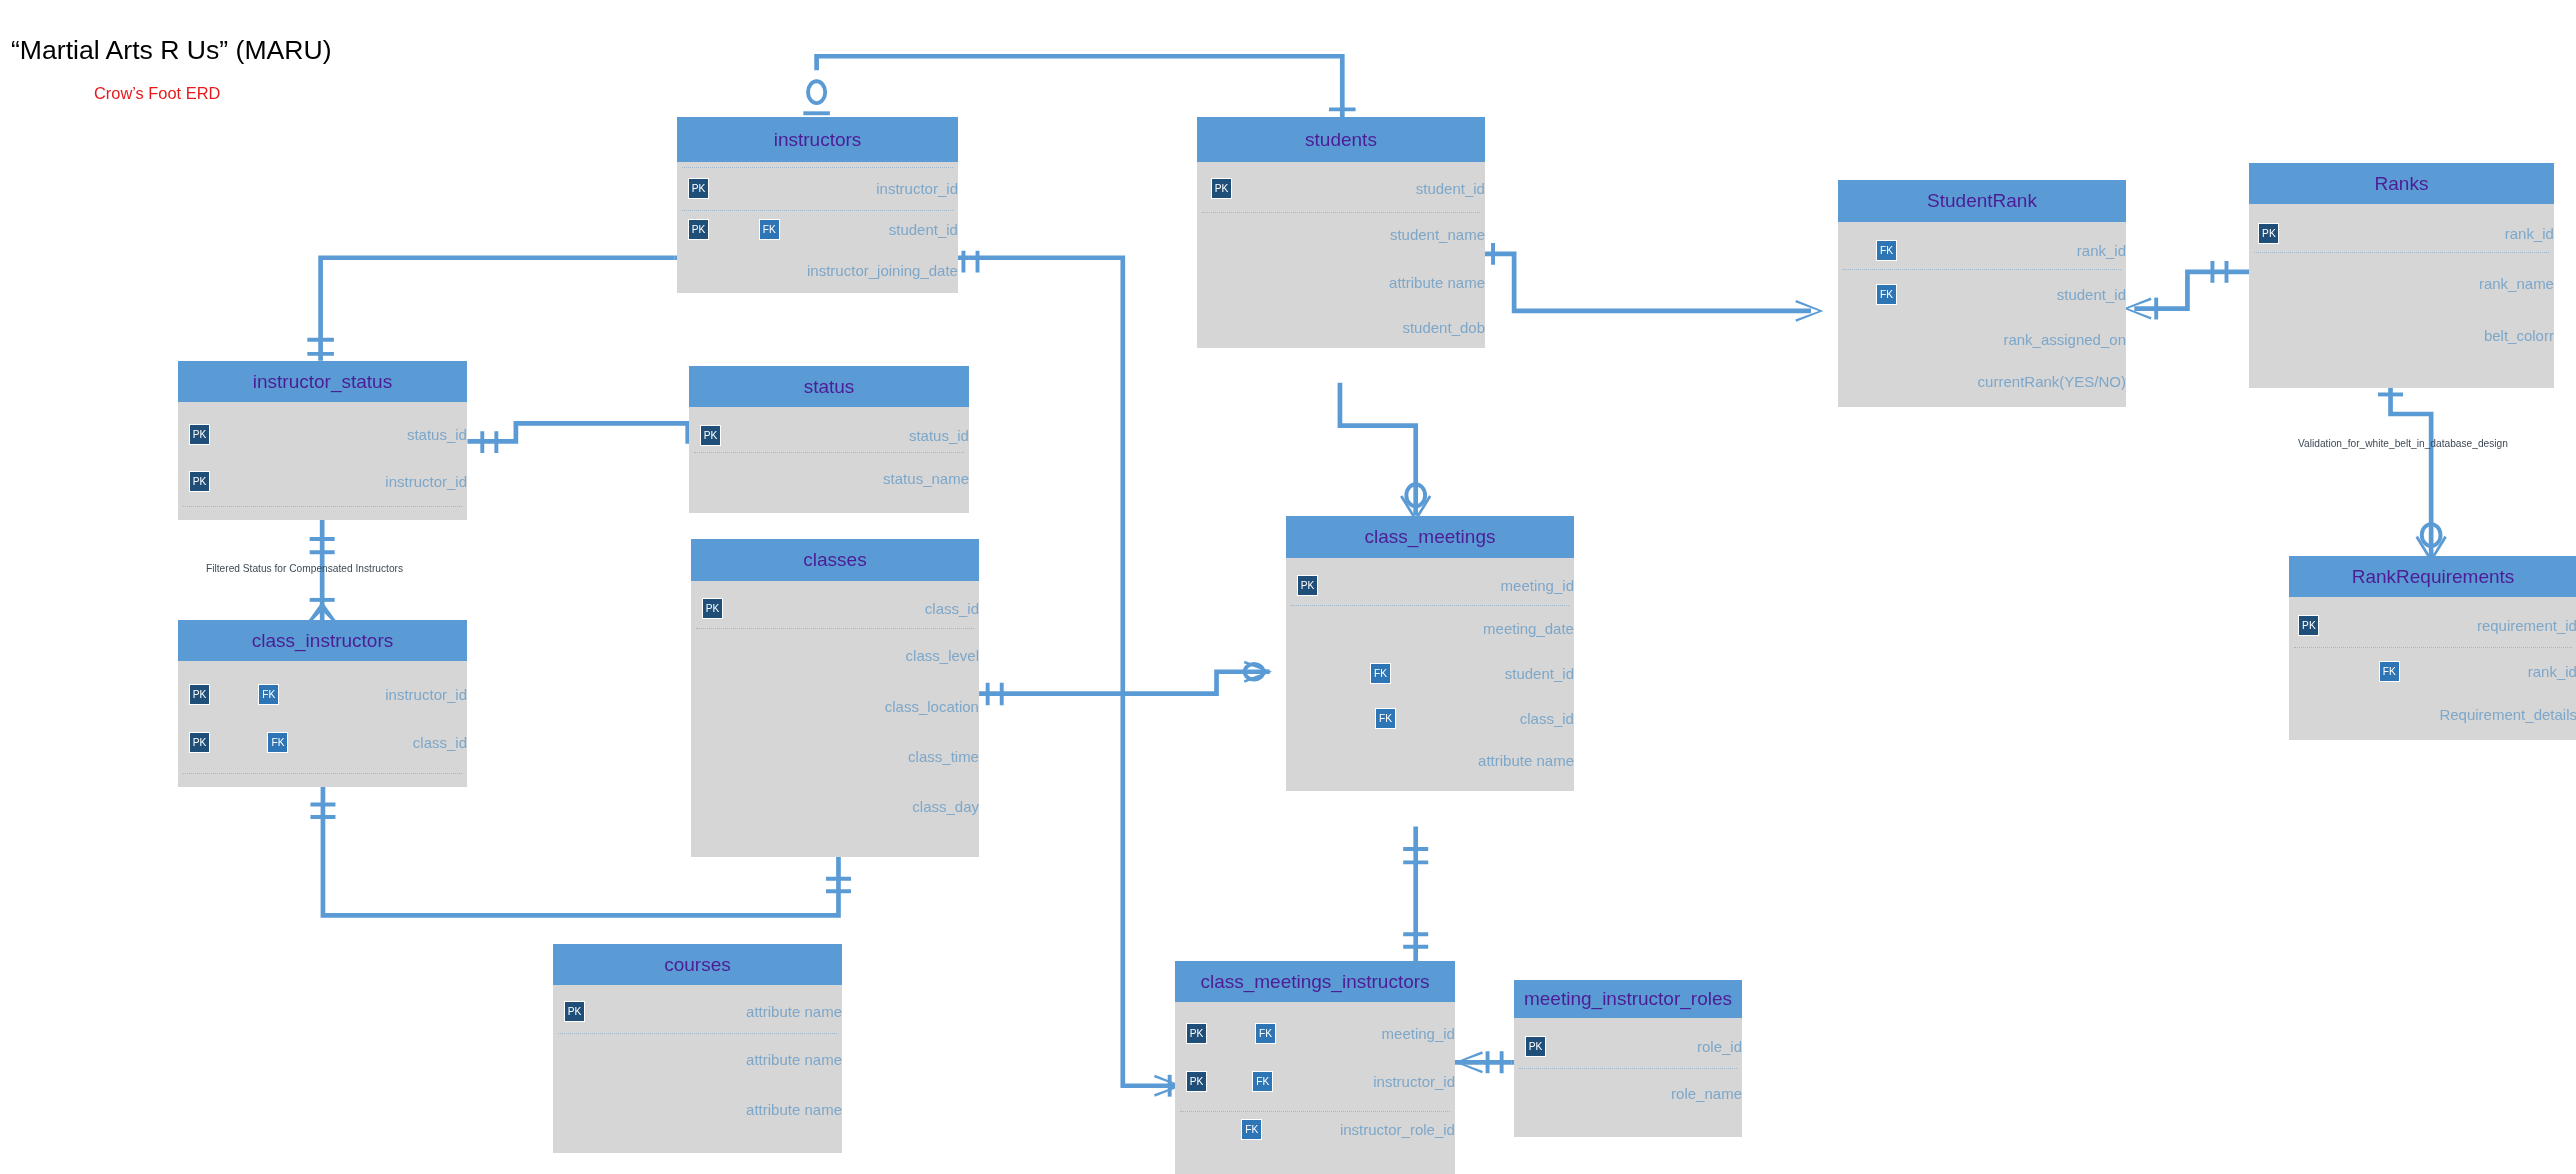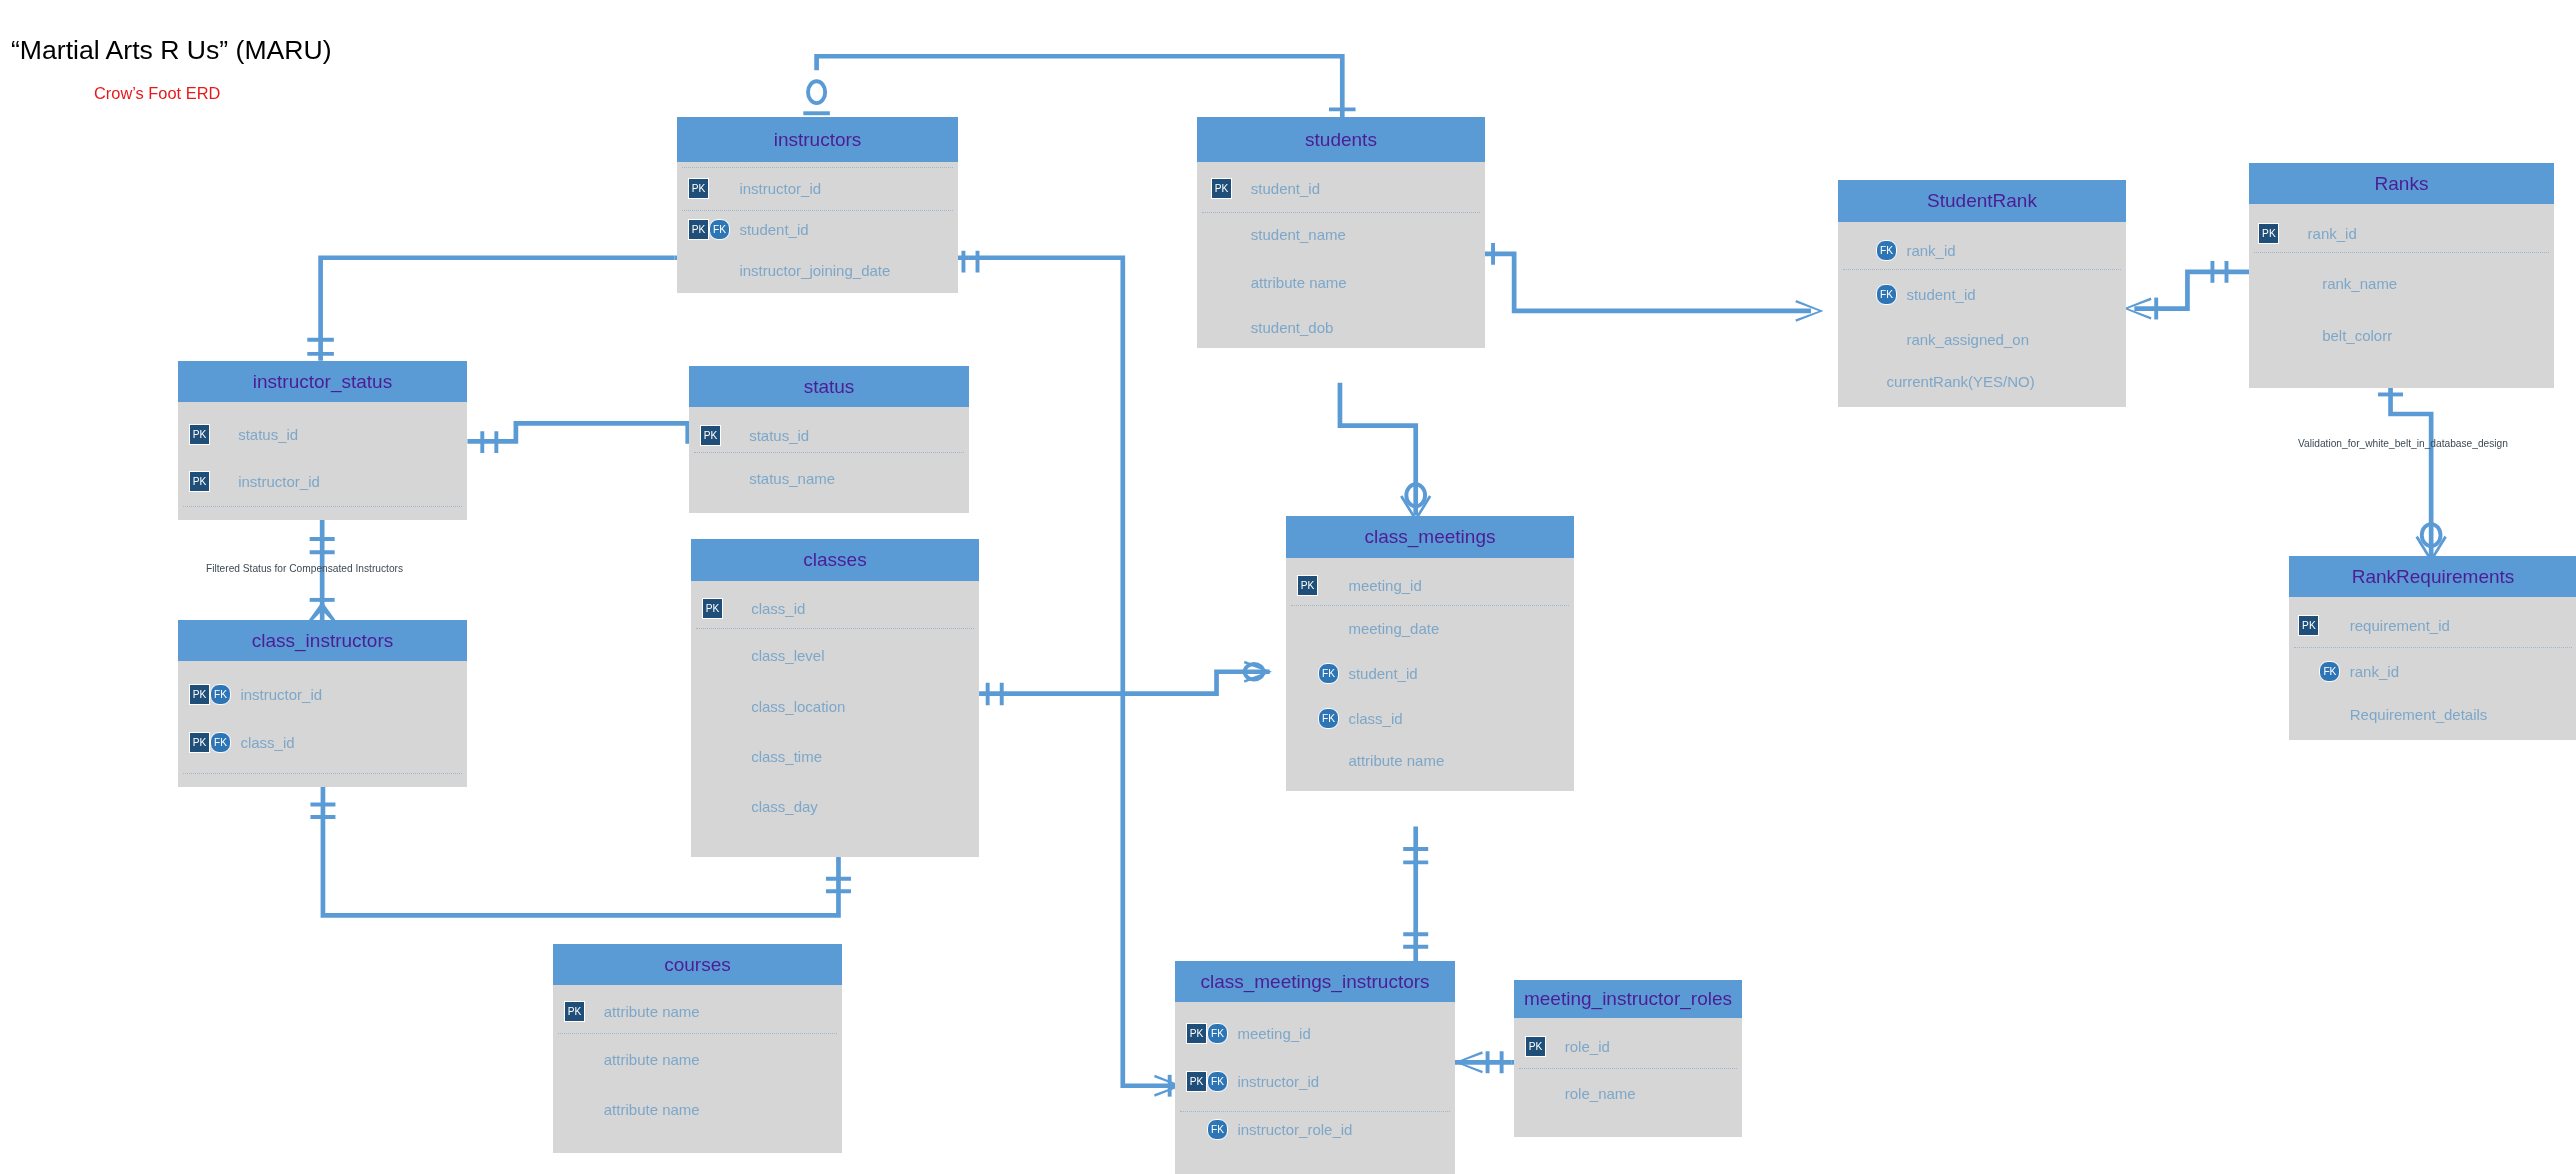--- a/index.html
+++ b/index.html
@@ -6,25 +6,25 @@
   body{font-family:"Liberation Sans", sans-serif;}
   #canvas{position:relative;width:2576px;height:1174px;background:#fff;overflow:hidden;}
 
   .doc-title{position:absolute;left:11px;top:35px;font-size:26.6px;color:#000;white-space:nowrap;}
   .doc-sub{position:absolute;left:94px;top:84px;font-size:16.4px;color:#e8191b;white-space:nowrap;}
 
   .entity{position:absolute;box-sizing:border-box;}
   .ent-head{background:#5b9bd5;color:#4c1d95;text-align:center;font-size:19px;
             display:flex;align-items:center;justify-content:center;white-space:nowrap;}
   .ent-body{background:#d6d6d6;position:relative;}
-  .attr{position:relative;display:flex;align-items:center;box-sizing:border-box;}
+  .attr{position:relative;display:flex;align-items:center;box-sizing:border-box;justify-content:space-between;}
   .keybox{width:21px;height:21px;display:flex;align-items:center;justify-content:center;
           font-size:10.2px;color:#fff;box-sizing:border-box;border:1.6px solid #fff;flex:none;}
   .pk{background:#1f4e79;}
-  .fk{background:#2e75b6;border-radius:9px;}
+  .fk{background:#2e75b6;}
   .keyslot{width:21px;height:21px;flex:none;}
   .gap{width:9.4px;flex:none;}
   .attr-name{font-size:15px;color:#7da7c9;white-space:nowrap;}
   .divider{position:absolute;left:4.7px;right:4.7px;height:0;
            border-top:1.6px dotted #9fb7cd;}
 
   .lbl{position:absolute;font-size:10.2px;color:#3e4a56;white-space:nowrap;}
 
   svg.links{position:absolute;left:0;top:0;width:2576px;height:1174px;
             pointer-events:none;overflow:visible;}

